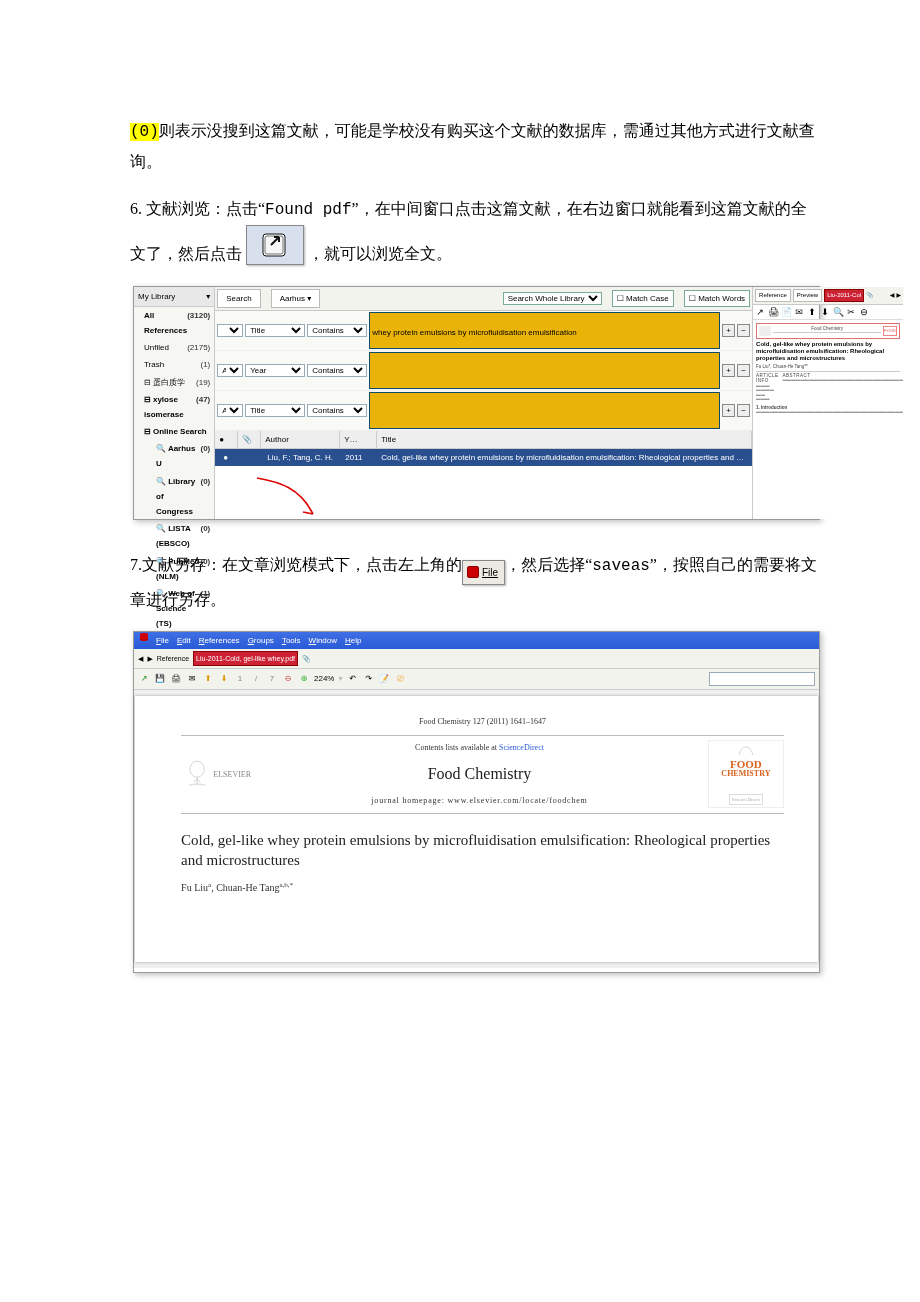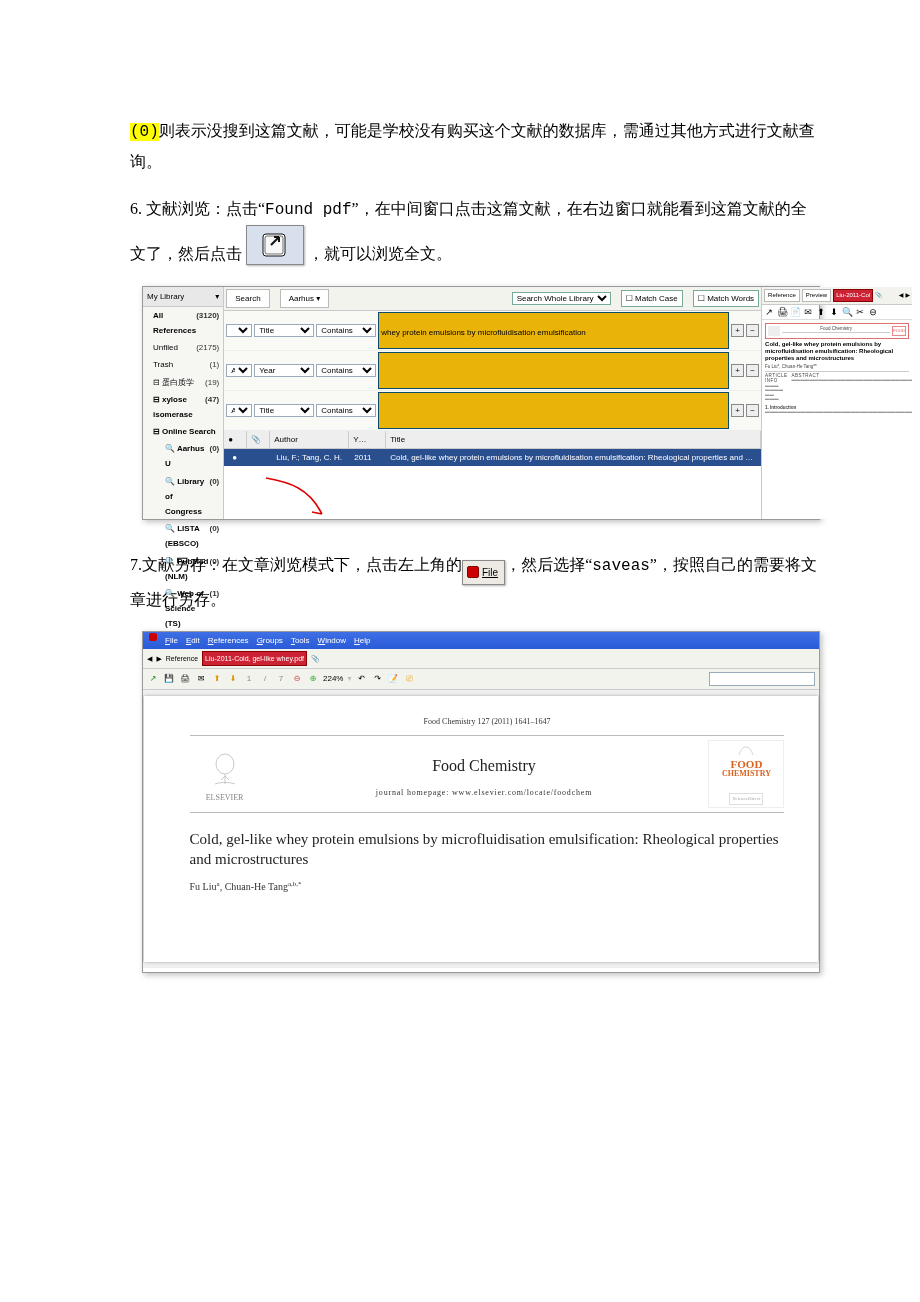--- a/index.html
+++ b/index.html
@@ -46,21 +46,21 @@
     font-size:10px;
     padding:2px 6px 2px 4px;
     font-family: Tahoma, sans-serif;
   }
   .file-chip .dot {
     display:inline-block;width:10px;height:10px;background:#c00;border:1px solid #800;border-radius:2px;margin-right:3px;vertical-align:-2px;
   }
 
   
   .shot {
-    margin: 12px 0 30px 12px;
+    margin: 12px 0 30px 3px;
     border: 1px solid #999;
     box-shadow: 2px 2px 6px rgba(0,0,0,0.25);
     font-family: Tahoma, Arial, sans-serif;
     font-size: 8px;
     background: #fff;
     position: relative;
   }
   .shot1 { height: 232px; display:flex; }
   .s1-left {
     width: 106px;
@@ -186,21 +186,21 @@
   }
   .s2-journal-line { text-align:center; font-size:8px; color:#333; margin-bottom:6px; }
   .s2-band {
     border-top:1px solid #bbb;border-bottom:1px solid #bbb;
     display:flex;align-items:center;gap:10px;
     padding:4px 0;
     margin-bottom:16px;
   }
   .s2-band .els {
     width:70px;height:62px;
-    display:flex;flex-direction:column;align-items:center;justify-content:flex-end;
+    display:flex;flex-direction:row;align-items:center;justify-content:flex-end;
     color:#888;font-size:8px;
   }
   .s2-band .els .tree {
     width:40px;height:40px;
   }
   .s2-band .mid {
     flex:1;text-align:center;
   }
   .s2-band .mid .a { font-size:8px;color:#333; }
   .s2-band .mid .a .sd { color:#2a5bd7; }
@@ -459,20 +459,21 @@
         <div class="s2-band">
           <div class="els">
             <svg class="tree" viewBox="0 0 40 40">
               <ellipse cx="20" cy="14" rx="9" ry="10" fill="none" stroke="#bbb" stroke-width="0.8"></ellipse>
               <path d="M20 24 L20 34 M16 30 L20 26 L24 30" stroke="#bbb" stroke-width="0.8" fill="none"></path>
               <path d="M10 34 C15 32,25 32,30 34" stroke="#bbb" stroke-width="0.8" fill="none"></path>
             </svg>
             <span>ELSEVIER</span>
           </div>
           <div class="mid">
+            <div class="a"><span>Contents lists available at </span><span class="sd">ScienceDirect</span></div>
             <div class="jname">Food Chemistry</div>
             <div class="hp">journal homepage: www.elsevier.com/locate/foodchem</div>
           </div>
           <div class="cov">
             <div style="width:18px;height:14px;margin-bottom:2px">
               <svg viewBox="0 0 18 14">
                   <path d="M2 12 C4 6,6 4,9 4 C12 4,14 6,16 12" fill="none" stroke="#ccc" stroke-width="0.8"></path>
                 </svg>
             </div>
             <div class="logo">FOOD</div>

